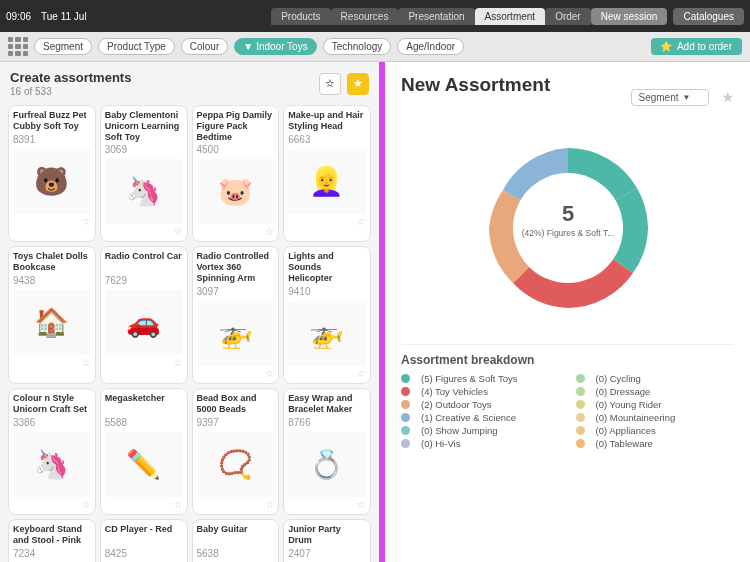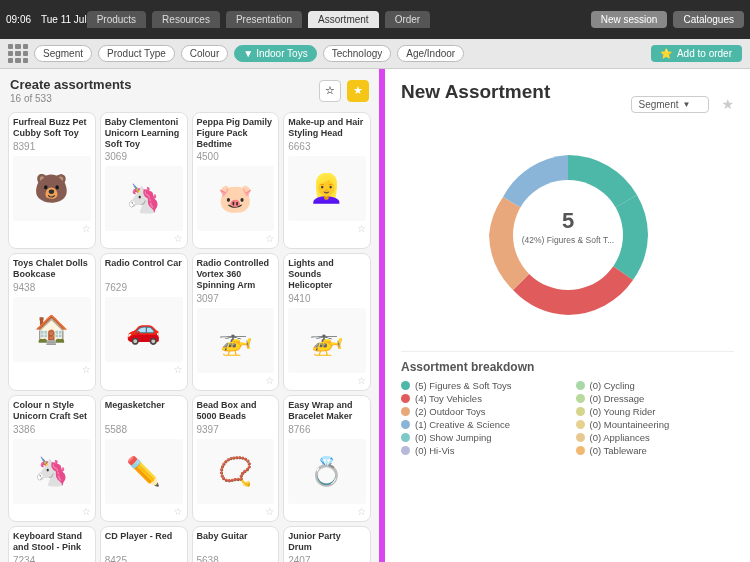--- a/index.html
+++ b/index.html
@@ -1,24 +1,24 @@
 <!DOCTYPE html>
 <html><head>
   <meta charset="utf-8">
   <style>
     * { box-sizing: border-box; margin: 0; padding: 0; }
     body { font-family: -apple-system, BlinkMacSystemFont, 'Segoe UI', sans-serif; background: #f0f0f0; width: 750px; height: 562px; overflow: hidden; font-size: 11px; }
 
     
     #top-nav {
       display: flex; align-items: center;
-      background: #2c2c2c; height: 39px; padding: 0 6px;
+      background: #2c2c2c; height: 32px; padding: 0 6px;
     }
     #top-nav .status-bar { color: #fff; font-size: 10px; display: flex; gap: 10px; align-items: center; margin-right: auto; }
-    #top-nav .nav-tabs { display: flex; gap: 6px; flex: 1; }
+    #top-nav .nav-tabs { display: flex; gap: 0; flex: 1; justify-content: flex-end; }
     .nav-tab {
       background: #555; color: #ddd; border-radius: 4px 4px 0 0;
       padding: 3px 10px; font-size: 10px; cursor: pointer; display: flex; align-items: center; gap: 4px;
     }
     .nav-tab.active { background: #e8e8e8; color: #333; }
     #top-nav .top-buttons { display: flex; gap: 6px; }
     .top-btn {
       background: #888; color: #fff; border: none; border-radius: 4px;
       padding: 3px 10px; font-size: 10px; cursor: pointer;
     }
@@ -89,21 +89,21 @@
       flex: 1; background: #fff; padding: 12px 16px; overflow-y: auto;
     }
     .new-assortment-title { font-size: 19px; font-weight: 600; color: #333; margin-bottom: 24px; }
 
     
     #chart-area { display: flex; justify-content: center; margin-bottom: 16px; }
 
     
     .breakdown-title { font-size: 12px; font-weight: 600; color: #555; margin-bottom: 6px; border-top: 1px solid #eee; padding-top: 8px; }
     #legend { display: grid; grid-template-columns: 1fr 1fr; gap: 2px 16px; }
-    .legend-item { display: flex; align-items: center; gap: 5px; font-size: 9.5px; color: #555; }
+    .legend-item { display: flex; align-items: center; gap: 11px; font-size: 9.5px; color: #555; }
     .legend-dot { width: 9px; height: 9px; border-radius: 50%; flex-shrink: 0; }
     .segment-select {
       border: 1px solid #ccc; border-radius: 4px; padding: 2px 18px 2px 6px;
       font-size: 10px; color: #555; background: #fff; cursor: pointer;
       position: relative; display: flex; align-items: center; gap: 4px;
     }
     .right-star { color: #ccc; font-size: 14px; cursor: pointer; margin-left: 6px; }
 
     
     .donut-label { font-size: 22px; font-weight: bold; fill: #555; }

